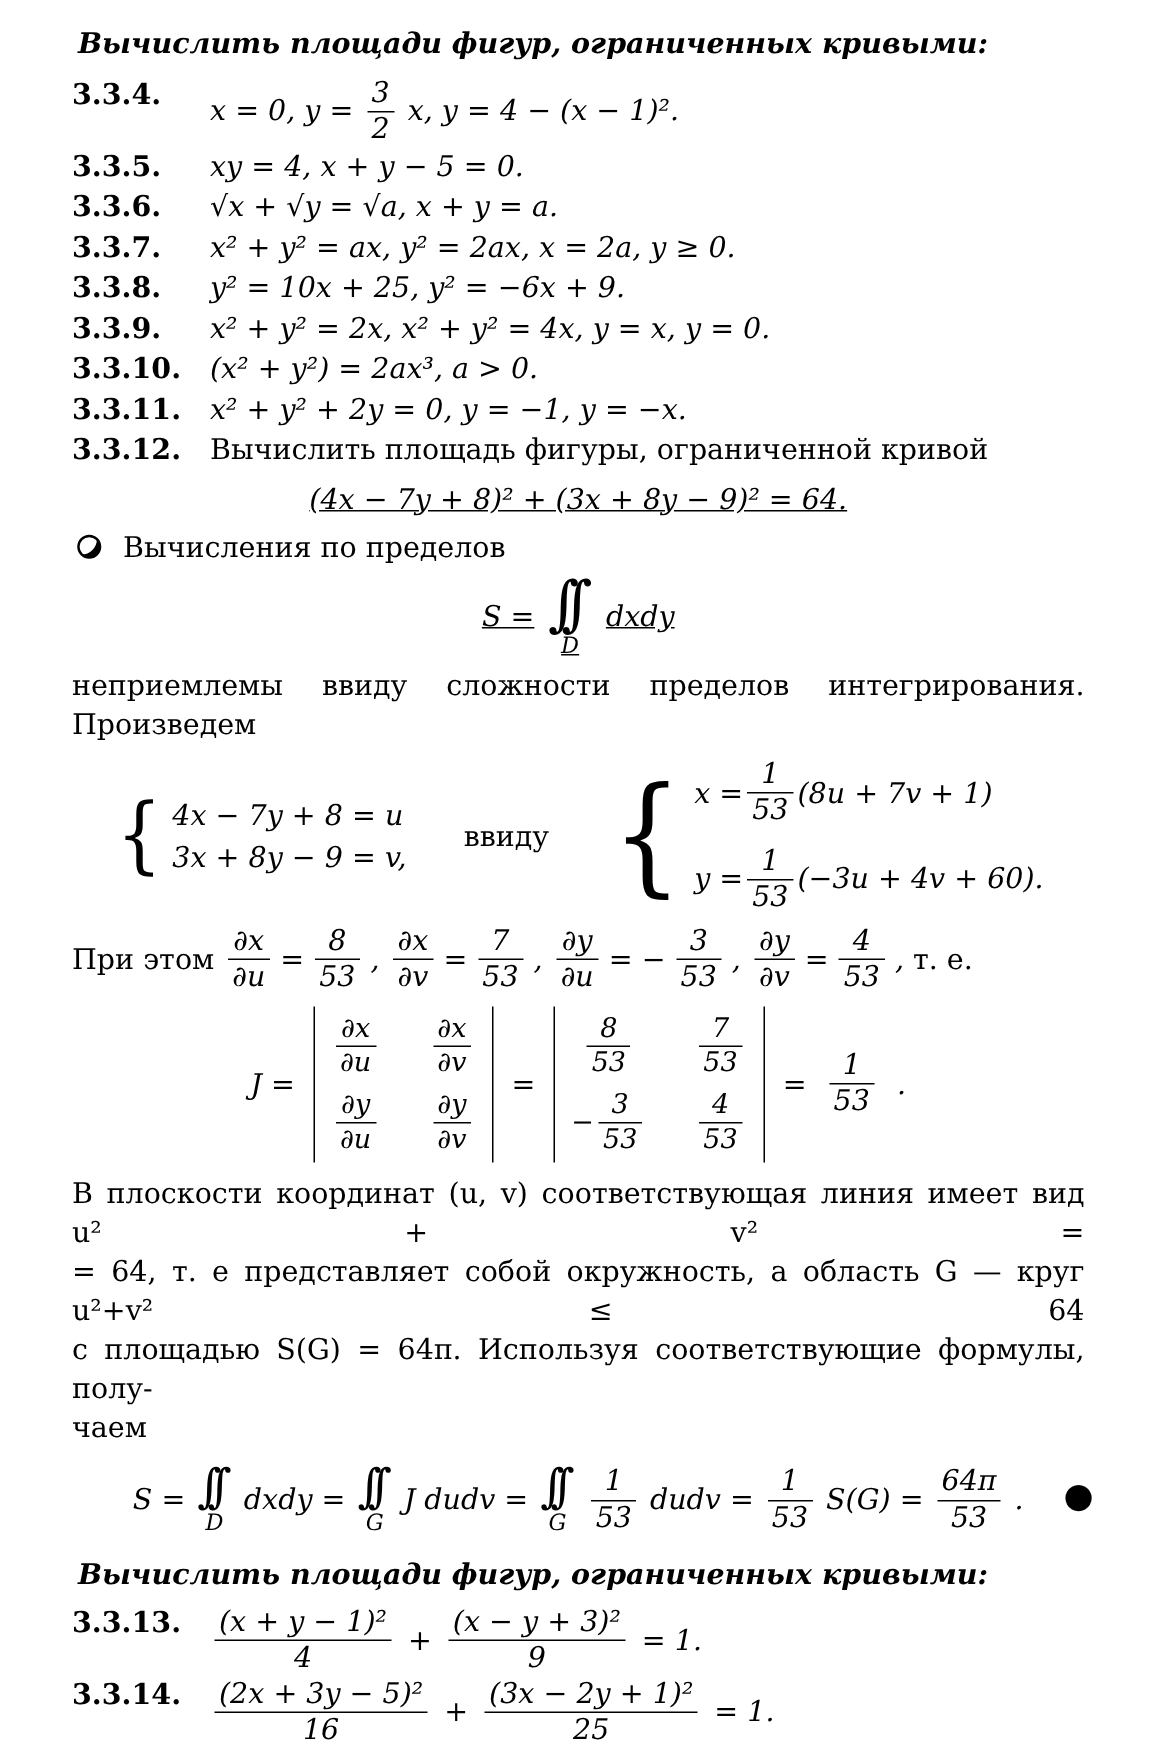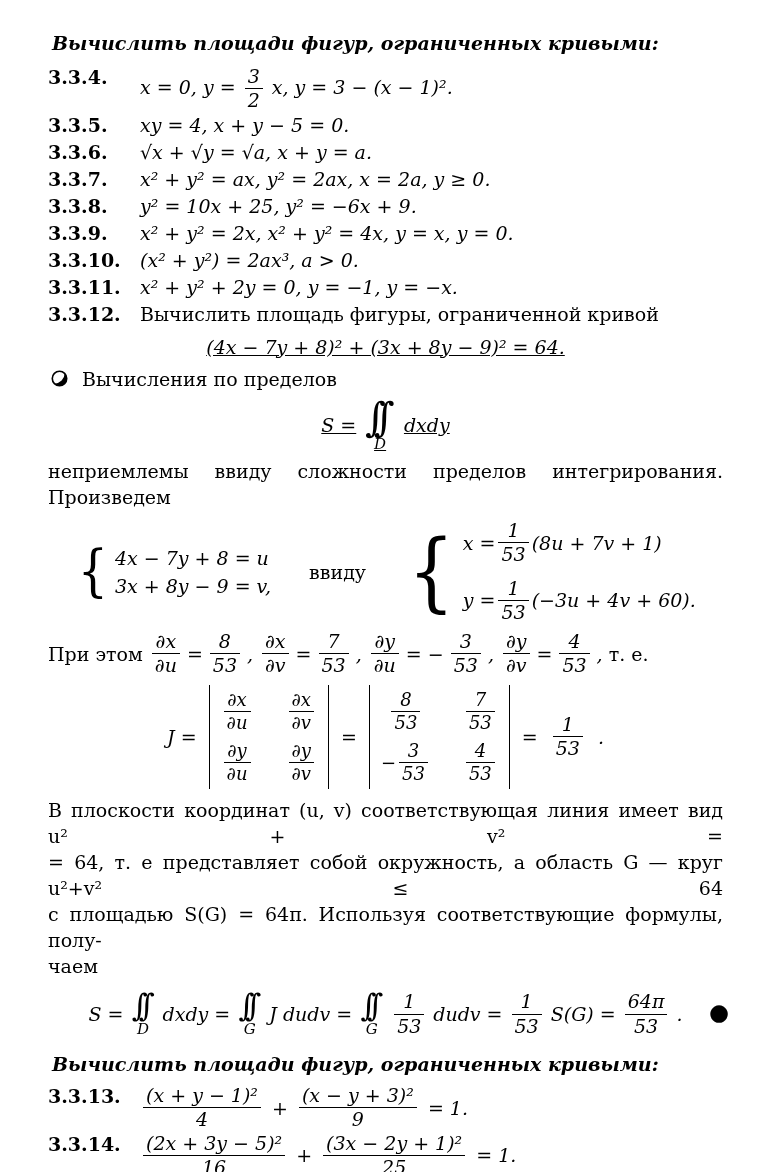--- a/index.html
+++ b/index.html
@@ -1,20 +1,20 @@
 <!DOCTYPE html>
 <html><head>
 <meta charset="utf-8">
 <style>
   html,body{margin:0;padding:0;background:#ffffff;}
   .page{
     width:771px;height:1172px;box-sizing:border-box;
     background:#ffffff;color:#000000;
     font-family:"DejaVu Serif",serif;font-size:19px;
-    padding:30px 48px 0 48px;overflow:hidden;position:relative;
+    padding:16px 48px 0 48px;overflow:hidden;position:relative;
   }
   .m{font-style:italic;}
   .rm{font-style:normal;}
   .head{font-style:italic;font-weight:bold;font-size:19px;margin:2px 0 12px 4px;}
   .head2{font-style:italic;font-weight:bold;font-size:19px;margin:16px 0 10px 4px;}
 
   .prow{display:flex;margin:2px 0;min-height:25px;}
   .pnum{font-weight:bold;width:92px;flex:none;}
 
   .frac{display:inline-block;vertical-align:middle;text-align:center;line-height:1.12;margin:0 3px;}
@@ -66,21 +66,21 @@
 <div class="page">
 
   <div class="head">Вычислить площади фигур, ограниченных кривыми:</div>
 
   <div>
     <div class="prow">
       <span class="pnum">3.3.4.</span>
       <span class="m">
         <span>x = 0, y =</span>
         <span class="frac"><span class="fn">3</span><span class="fd">2</span></span>
-        <span>x, y = 3 − (x − 1)².</span>
+        <span>x, y = 4 − (x − 1)².</span>
       </span>
     </div>
     <div class="prow">
       <span class="pnum">3.3.5.</span>
       <span class="m">xy = 4, x + y − 5 = 0.</span>
     </div>
     <div class="prow">
       <span class="pnum">3.3.6.</span>
       <span class="m">√x + √y = √a, x + y = a.</span>
     </div>

